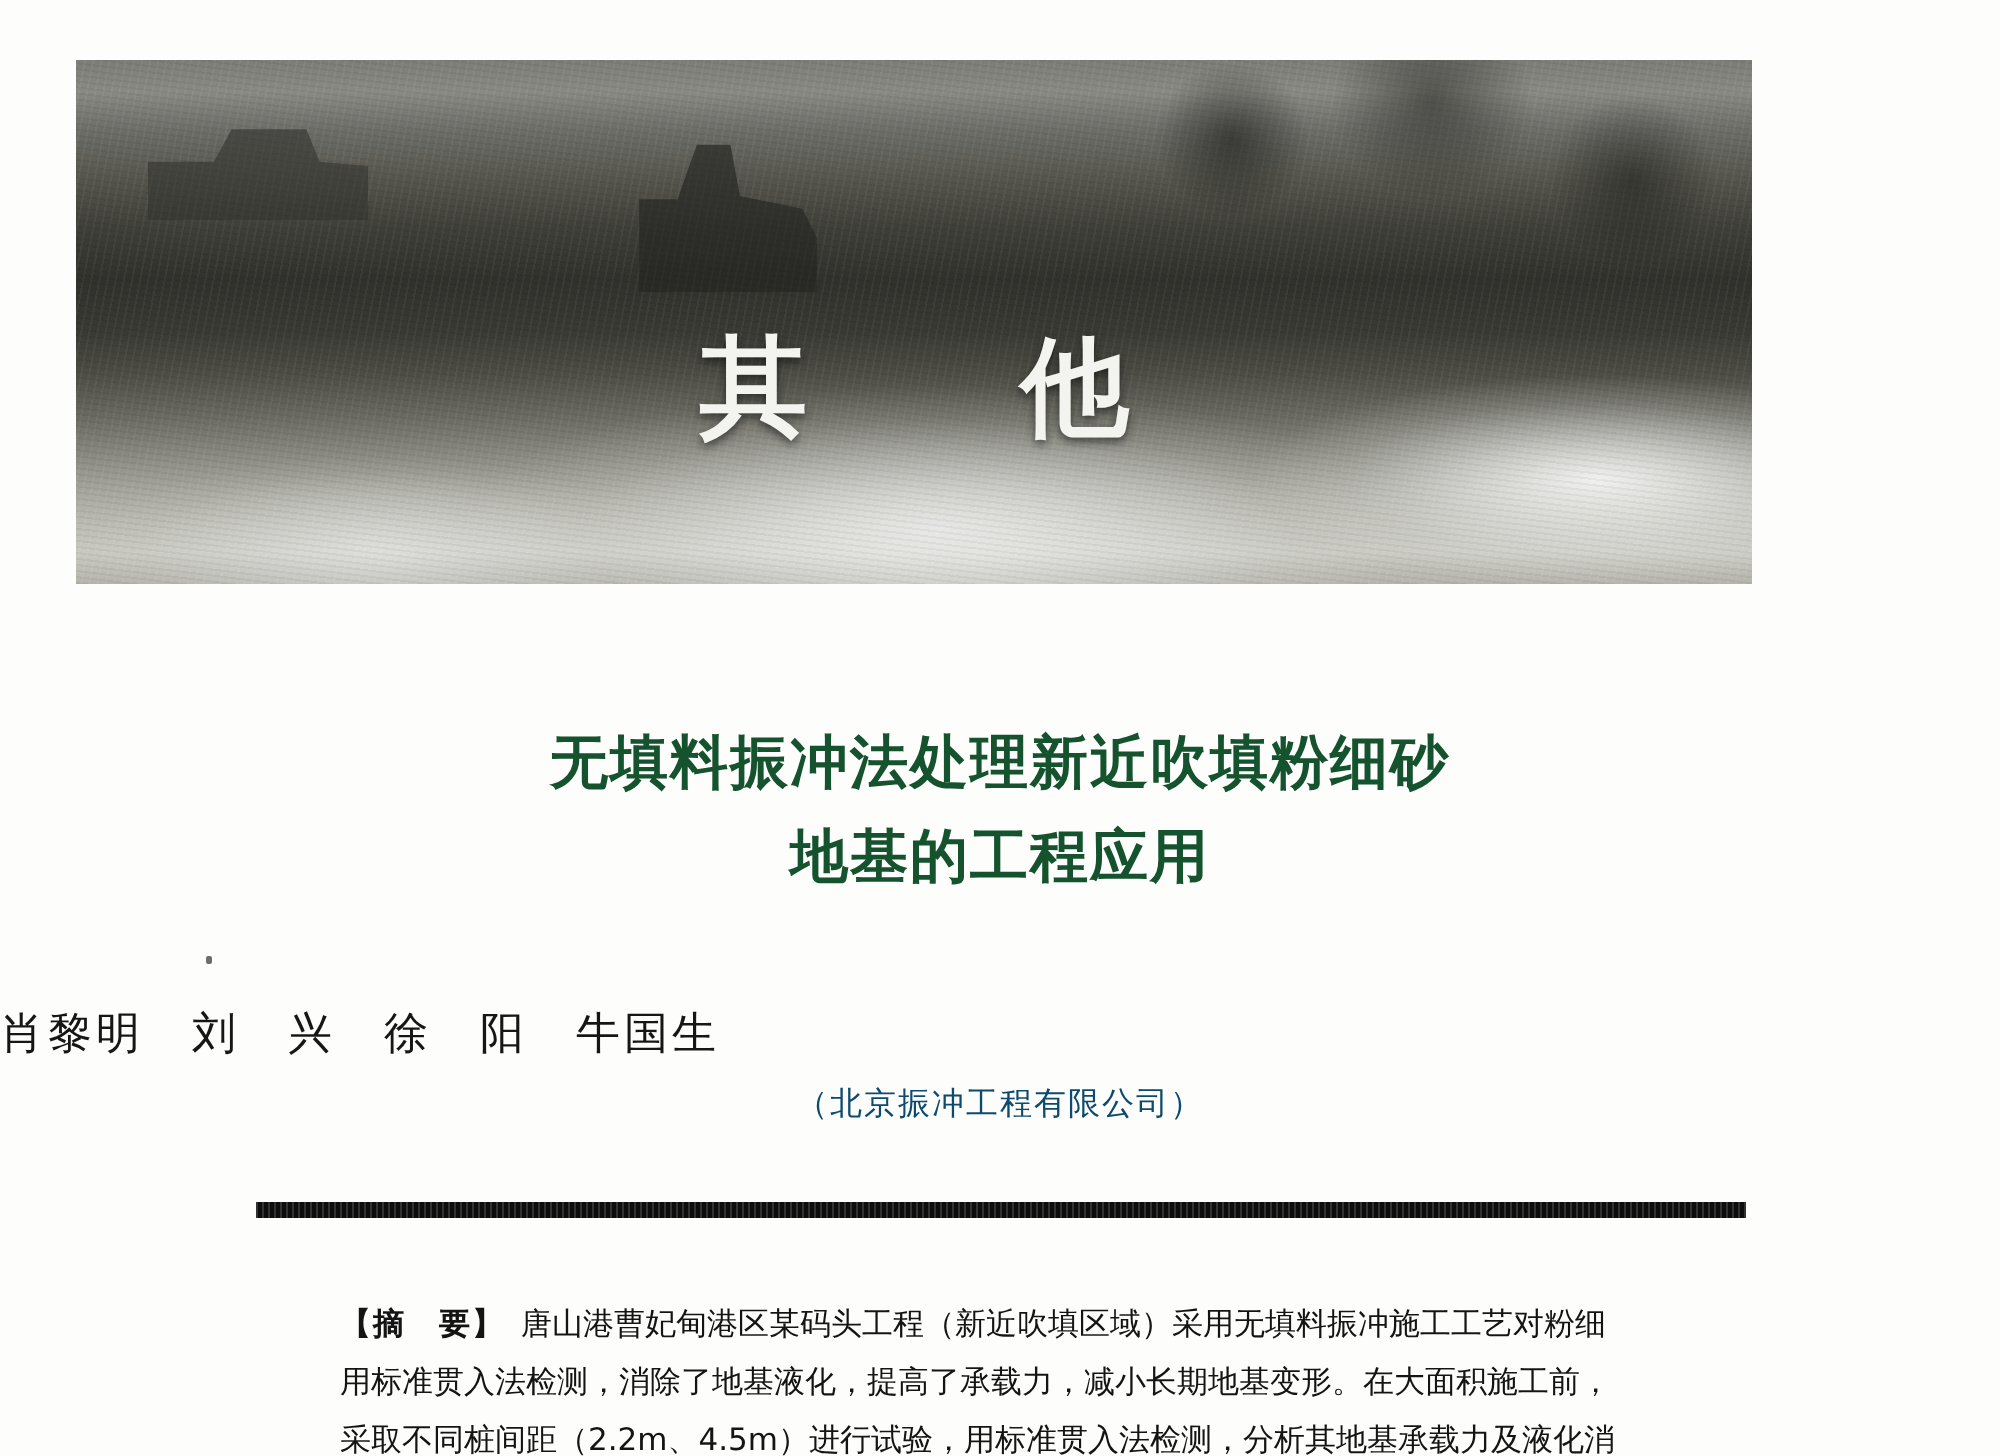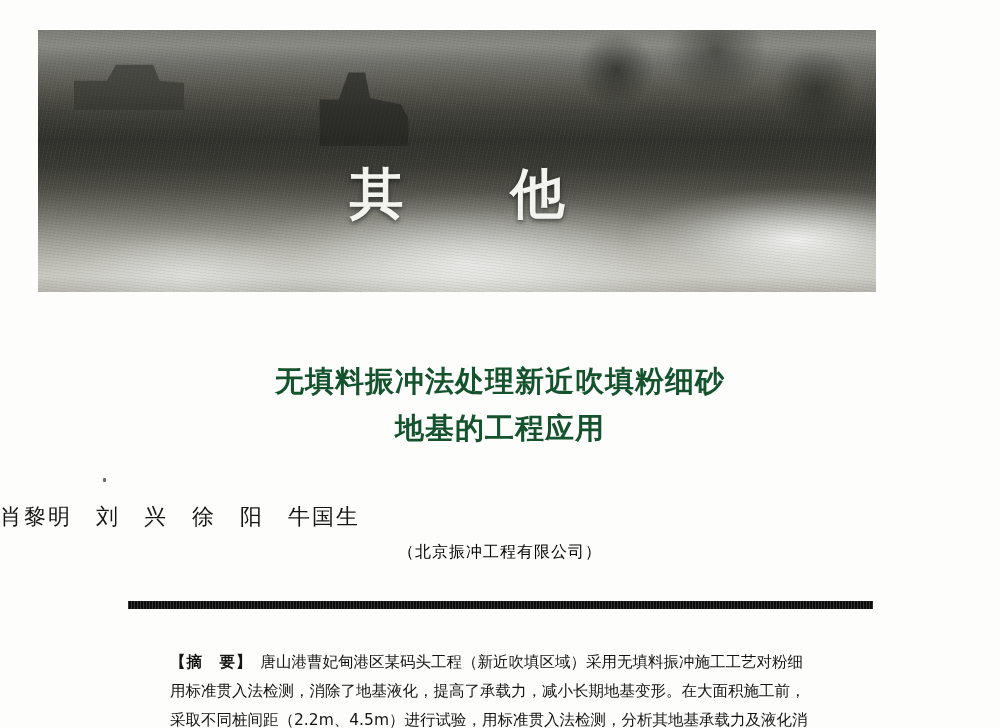--- a/index.html
+++ b/index.html
@@ -140,21 +140,21 @@
   }
 
   .affiliation {
     position: absolute;
     left: 0;
     right: 0;
     top: 542px;
     text-align: center;
     font-size: 16px;
     letter-spacing: 1px;
-    color: #000000;
+    color: #0c4a6e;
   }
 
   
   .speck {
     position: absolute;
     left: 103px;
     top: 478px;
     width: 3px;
     height: 4px;
     background: #6d6d6d;

